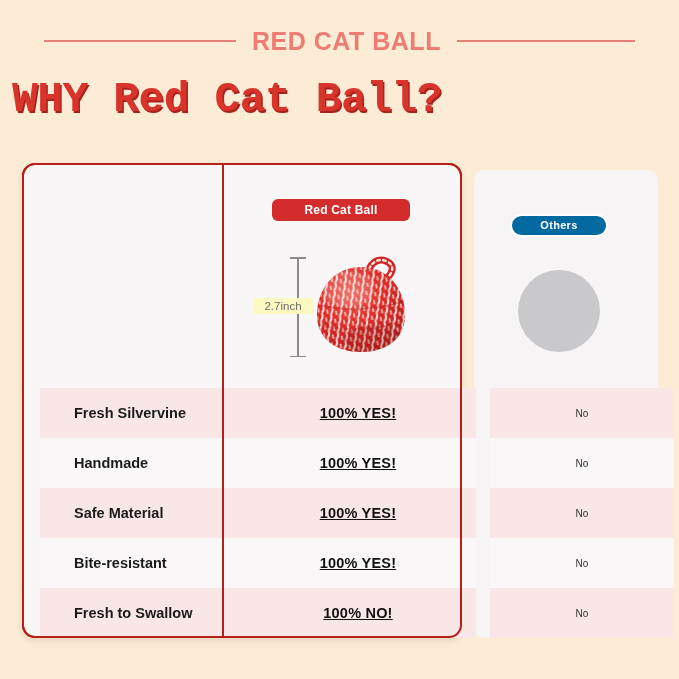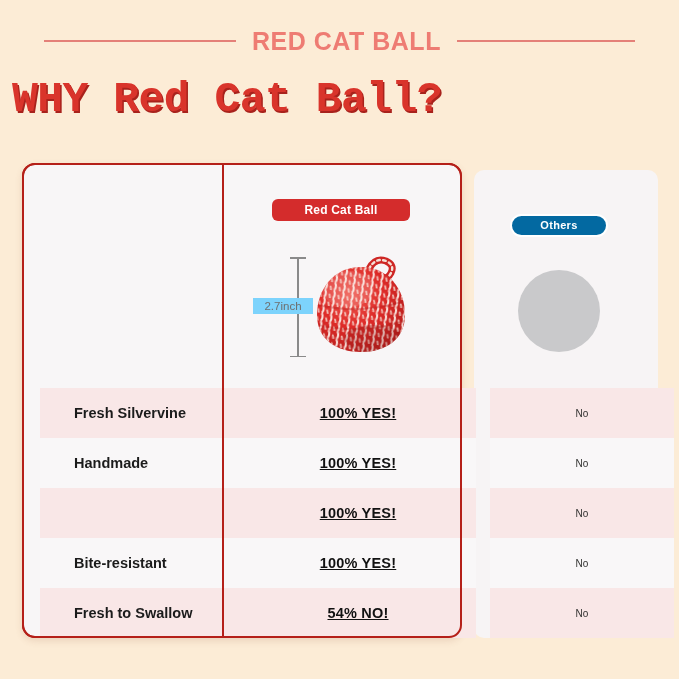--- a/index.html
+++ b/index.html
@@ -182,21 +182,21 @@
   .measure-cap-top { top: 0; }
   .measure-cap-bottom { top: 98.5px; }
   .measure-label {
     position: absolute;
     left: -23px;
     top: 41px;
     width: 60px;
     text-align: center;
     font-size: 11.5px;
     color: #6E6E6E;
-    background: #7dd3fc;
+    background: #fef9c3;
     line-height: 16px;
   }
 
   
   .yarn-ball {
     position: absolute;
     left: 288px;
     top: 82px;
     width: 98px;
     height: 108px;
@@ -392,36 +392,37 @@
     <div class="row-bg-left"></div>
     <div class="row-bg-right"></div>
     <div class="cell-feature">Handmade</div>
     <div class="cell-ours">100% YES!</div>
     <div class="cell-others">No</div>
   </div>
 
   <div class="row odd" style="top:100px">
     <div class="row-bg-left"></div>
     <div class="row-bg-right"></div>
+    <div class="cell-feature">Safe Material</div>
     <div class="cell-ours">100% YES!</div>
     <div class="cell-others">No</div>
   </div>
 
   <div class="row even" style="top:150px">
     <div class="row-bg-left"></div>
     <div class="row-bg-right"></div>
     <div class="cell-feature">Bite-resistant</div>
     <div class="cell-ours">100% YES!</div>
     <div class="cell-others">No</div>
   </div>
 
   <div class="row odd" style="top:200px">
     <div class="row-bg-left"></div>
     <div class="row-bg-right"></div>
     <div class="cell-feature">Fresh to Swallow</div>
-    <div class="cell-ours">54% NO!</div>
+    <div class="cell-ours">100% NO!</div>
     <div class="cell-others">No</div>
   </div>
 
 </div>
 
 <div class="card-frame"></div>
 <div class="frame-divider"></div>
 
 </body></html>

